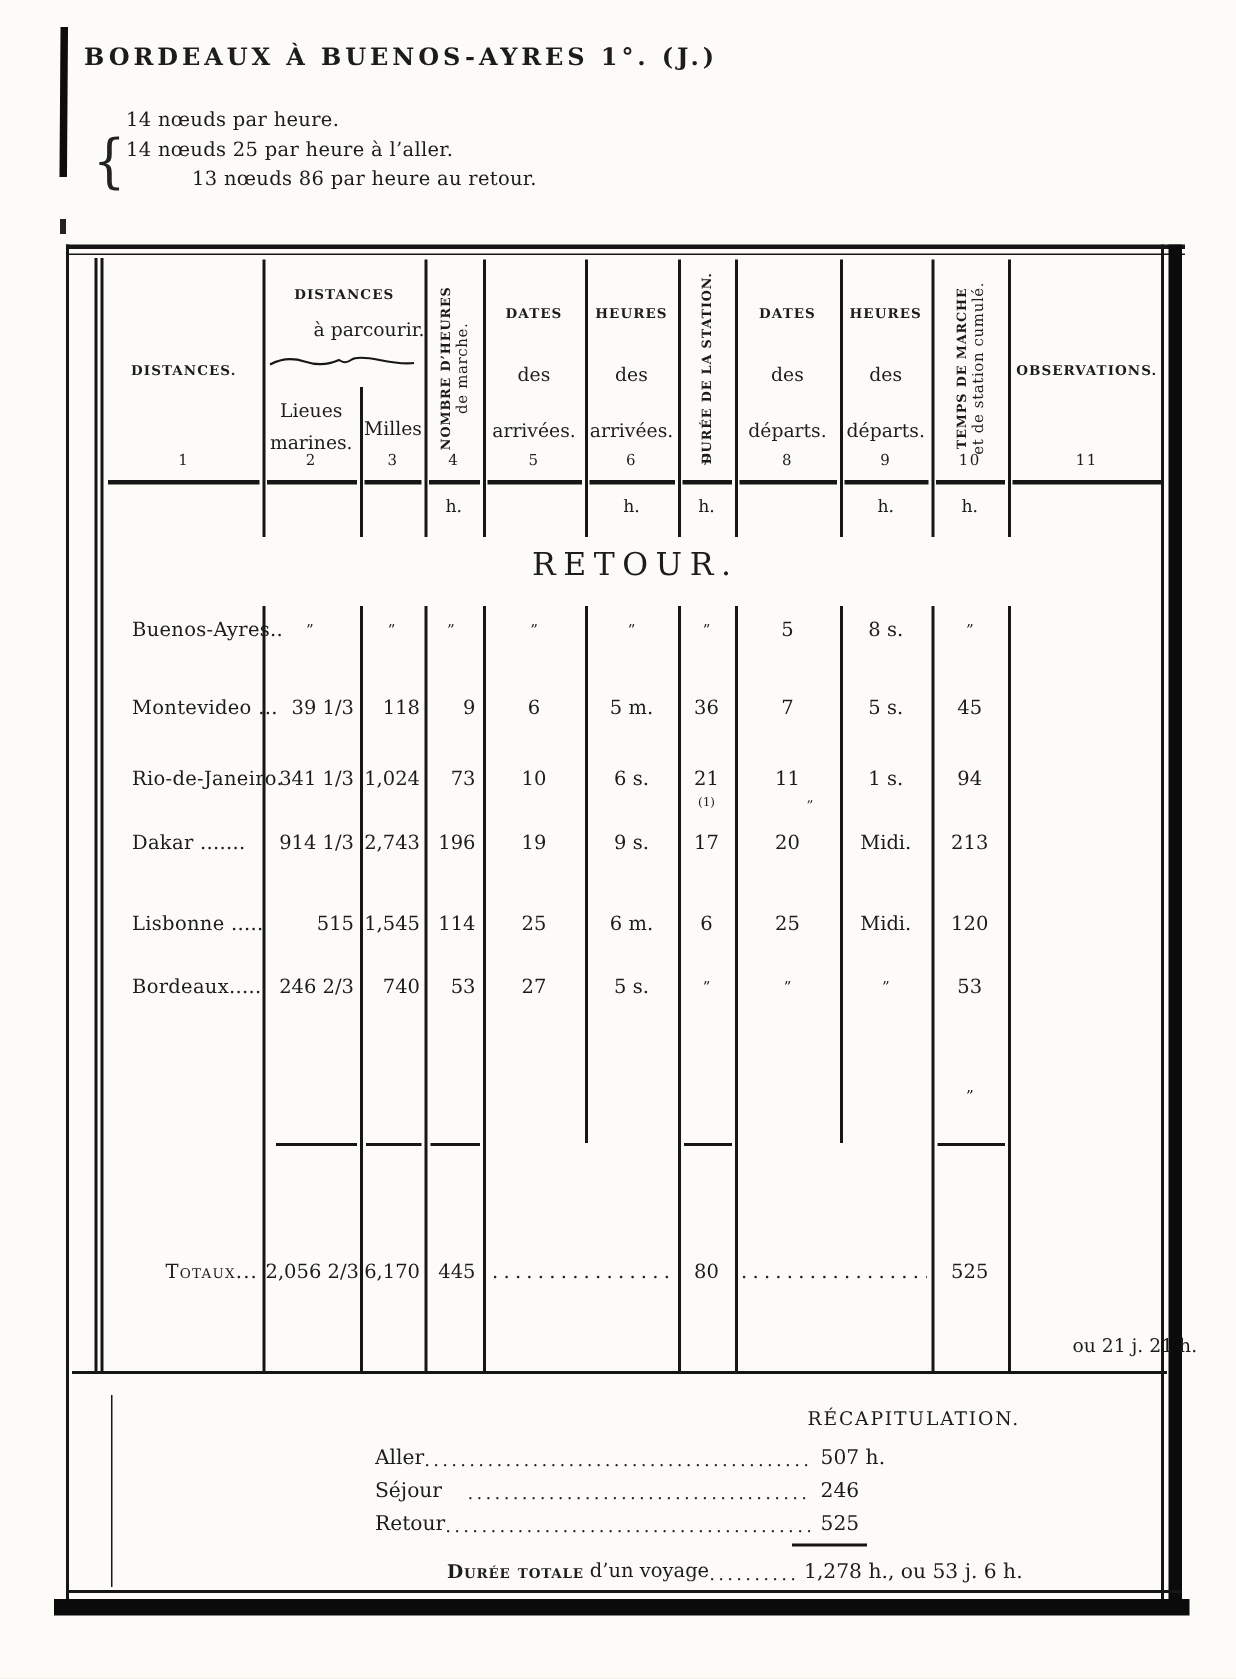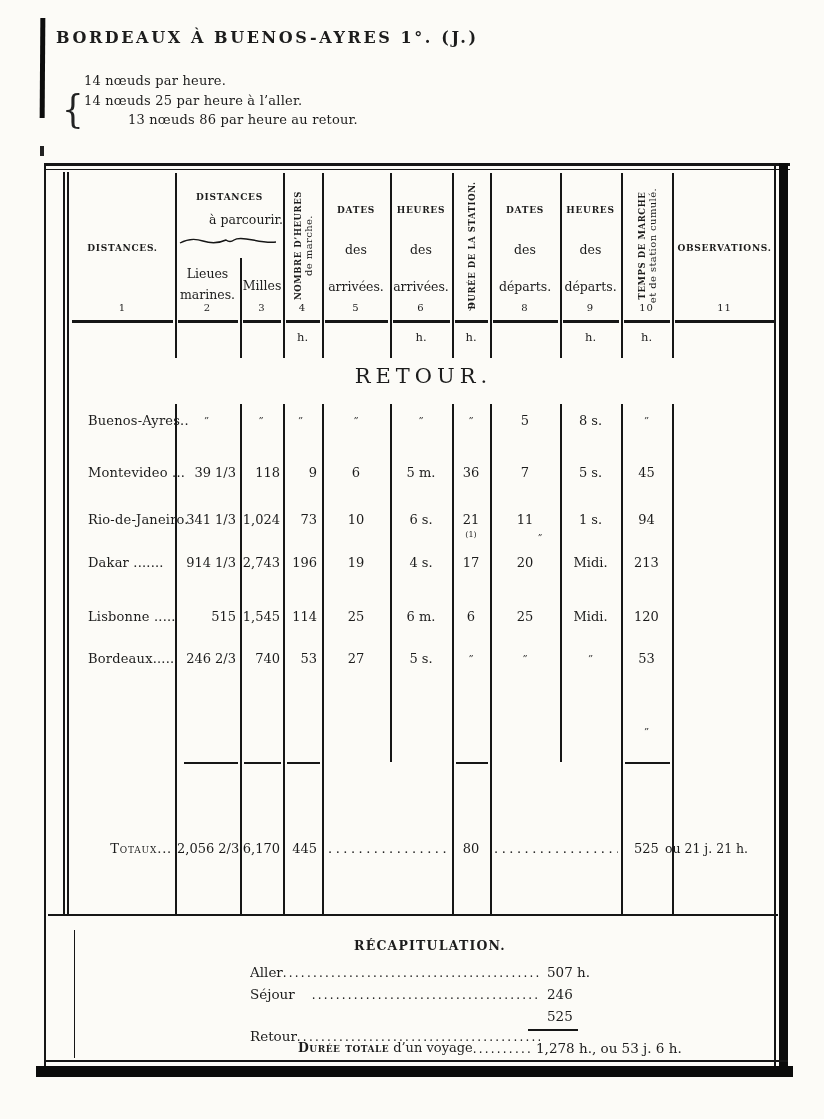--- a/index.html
+++ b/index.html
@@ -85,44 +85,44 @@
   .c-station{left:75px; width:100px; text-align:left; padding-left:13px; letter-spacing:.2px;}
   .c-lieues{left:177px; width:59px; text-align:right;}
   .c-milles{left:242px; width:38px; text-align:right;}
   .c-hmarche{left:284px; width:33px; text-align:right;}
   .c-datearr{left:322px; width:68px; text-align:center;}
   .c-heurearr{left:390px; width:62px; text-align:center;}
   .c-duree{left:452px; width:38px; text-align:center;}
   .c-datedep{left:490px; width:70px; text-align:center;}
   .c-heuredep{left:560px; width:61px; text-align:center;}
   .c-temps{left:621px; width:51px; text-align:center;}
-  .c-obs{left:654px; width:105px; text-align:center;}
+  .c-obs{left:704px; width:105px; text-align:center;margin-top:48px;}
   .r0{top:412px;} .r1{top:464px;} .r2{top:511px;} .r3{top:554px;} .r4{top:608px;} .r5{top:650px;}
   .ditto{text-align:center !important; font-size:10px; color:#2a2a2a; padding-left:0 !important;}
   .subnote{position:absolute; font-size:8px; height:10px; line-height:10px; text-align:center;}
   .note-duree{left:452px; top:530px; width:38px;}
   .note-datedep{left:505px; top:533px; width:70px; font-size:9px;}
   .pre-total-mark{left:621px; top:726px; width:51px; text-align:center; font-size:10px; height:12px; line-height:12px;}
 
   
   .rt{top:840px;}
   .totaux-label{left:75px; width:97px; text-align:right; font-variant:small-caps; letter-spacing:.8px;}
   .dots-span{overflow:hidden; letter-spacing:3.5px; font-size:13px; color:#222;}
   .dots1{left:328px; width:120px;}
   .dots2{left:494px; width:124px;}
   .tot-obs{font-size:12.5px;}
 
   
-  .recap-title{left:180px; top:938px; width:500px; text-align:center;
-               font-size:12.5px; font-weight:bold; letter-spacing:1.2px;}
+  .recap-title{left:180px; top:938px; width:500px; text-align:right;
+               font-size:12.5px; font-weight:normal; letter-spacing:1.2px;}
   .recap-line{position:absolute; left:250px; width:290px; height:18px; line-height:18px;
               display:flex; overflow:hidden; font-size:13.5px;}
   .recap-line .lbl{flex:none;}
   .recap-line .dots{flex:1; overflow:hidden; white-space:nowrap; letter-spacing:2.2px; font-size:12px; padding-top:1px;}
-  .rl0{top:963px;} .rl1{top:985px;gap:17px;} .rl2{top:1007px;margin-top:20px;}
+  .rl0{top:963px;} .rl1{top:985px;gap:17px;} .rl2{top:1007px;}
   .recap-val{position:absolute; left:547px; width:160px; height:18px; line-height:18px; font-size:13.5px;}
   .rv0{top:963px;} .rv1{top:985px;} .rv2{top:1007px;}
   .recap-total{position:absolute; left:298px; top:1039px; width:232px; height:18px; line-height:18px;
                display:flex; overflow:hidden;}
   .recap-total .caps{font-variant:small-caps; font-weight:bold; font-size:12.5px; letter-spacing:.5px; flex:none;}
   .recap-total .rest{font-size:13px; flex:none; padding-left:4px;}
   .recap-total .dots{flex:1; overflow:hidden; white-space:nowrap; letter-spacing:2.2px; font-size:12px; padding-top:1px;}
   .recap-total-val{left:536px; top:1039px; width:220px; height:18px; line-height:18px; font-size:13.5px; font-weight:500; white-space:nowrap;}
 </style>
 </head>
@@ -285,21 +285,21 @@
   <div class="cell r2 c-datedep">11</div>
   <div class="subnote note-datedep">”</div>
   <div class="cell r2 c-heuredep">1 s.</div>
   <div class="cell r2 c-temps">94</div>
 
   <div class="cell r3 c-station">Dakar .......</div>
   <div class="cell r3 c-lieues">914 1/3</div>
   <div class="cell r3 c-milles">2,743</div>
   <div class="cell r3 c-hmarche">196</div>
   <div class="cell r3 c-datearr">19</div>
-  <div class="cell r3 c-heurearr">4 s.</div>
+  <div class="cell r3 c-heurearr">9 s.</div>
   <div class="cell r3 c-duree">17</div>
   <div class="cell r3 c-datedep">20</div>
   <div class="cell r3 c-heuredep">Midi.</div>
   <div class="cell r3 c-temps">213</div>
 
   <div class="cell r4 c-station">Lisbonne .....</div>
   <div class="cell r4 c-lieues">515</div>
   <div class="cell r4 c-milles">1,545</div>
   <div class="cell r4 c-hmarche">114</div>
   <div class="cell r4 c-datearr">25</div>

